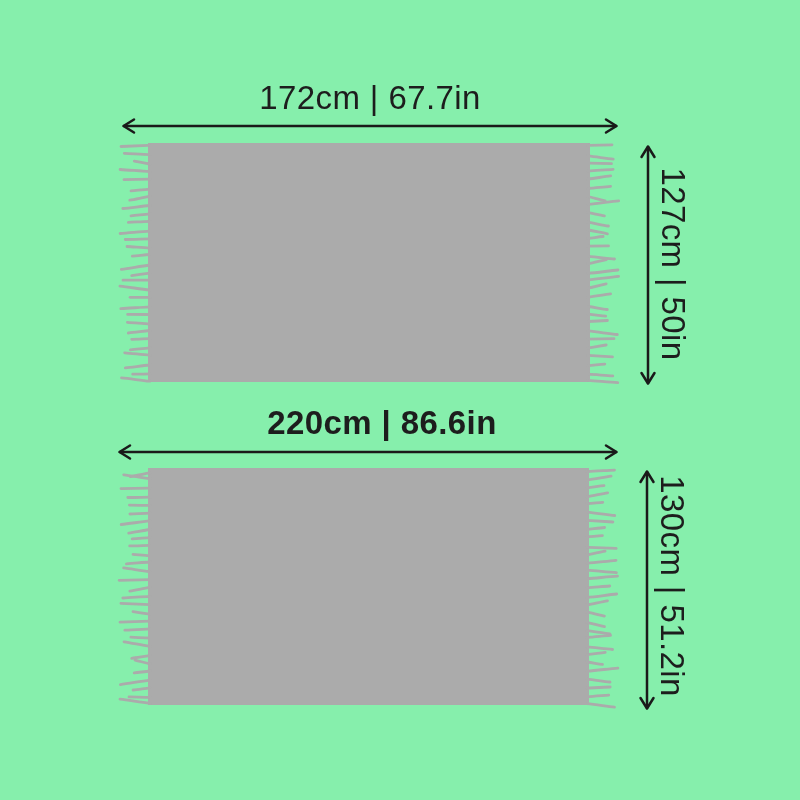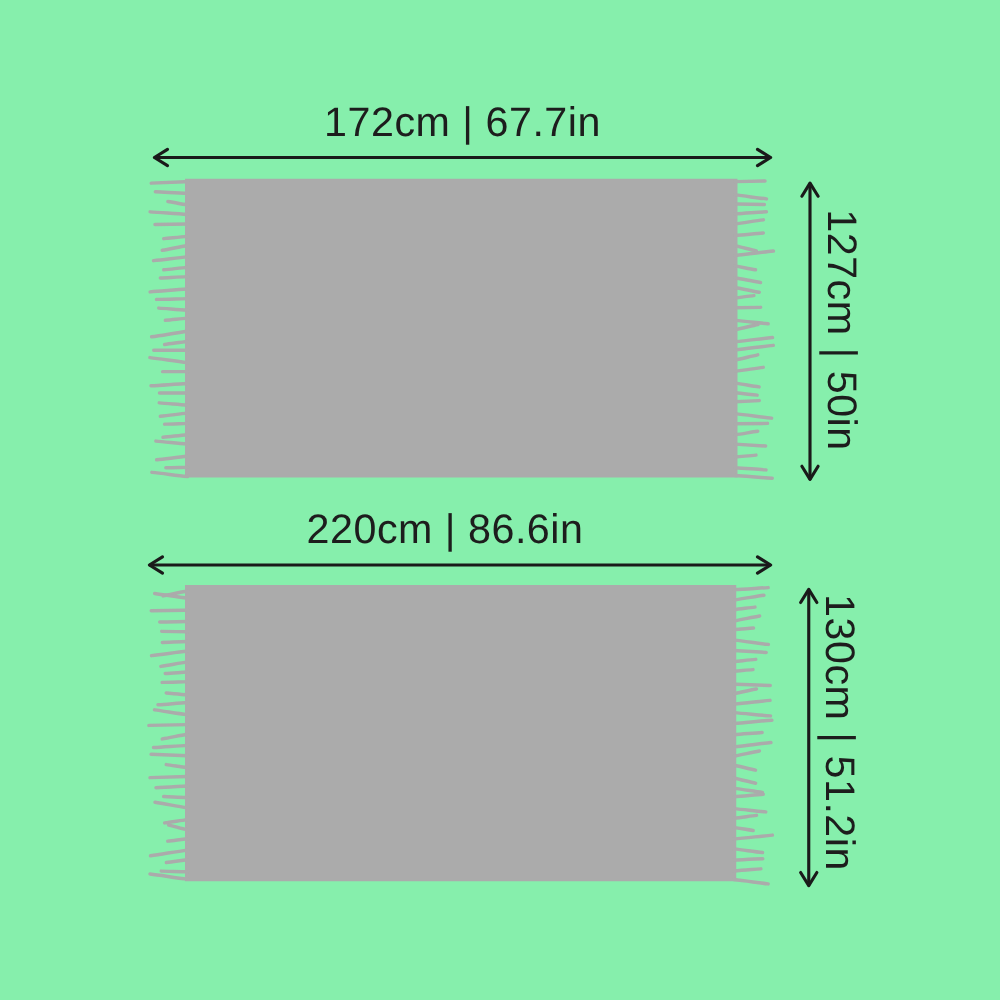--- a/index.html
+++ b/index.html
@@ -179,16 +179,16 @@
         <line x1="647" y1="472" x2="647" y2="708"></line>
         <path d="M 640.5 482 L 647 471.5 L 653.5 482"></path>
         <path d="M 640.5 698 L 647 708.5 L 653.5 698"></path>
       </g>
     </svg>
 
   <div class="dim-label" style="left:70px; top:78px; width:600px;">172cm | 67.7in</div>
 
   <div class="dim-label vertical" style="left:473px; top:244px; width:400px;">127cm | 50in</div>
 
-  <div class="dim-label" style="left:56px; top:403px; width:600px;">220cm | 86.6in</div>
+  <div class="dim-label" style="left:82px; top:403px; width:600px;font-weight:bold;">220cm | 86.6in</div>
 
   <div class="dim-label vertical" style="left:472px; top:566px; width:400px;">130cm | 51.2in</div>
 </div>
 
 </body></html>

